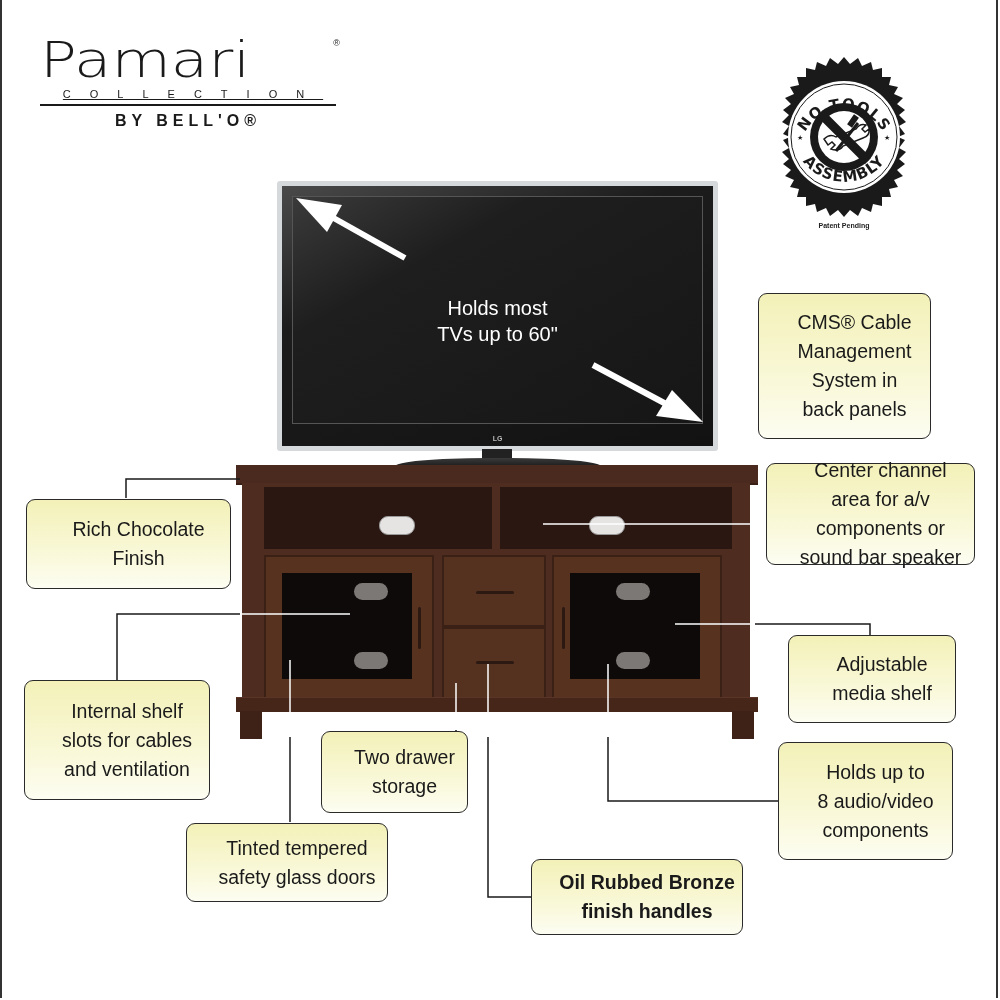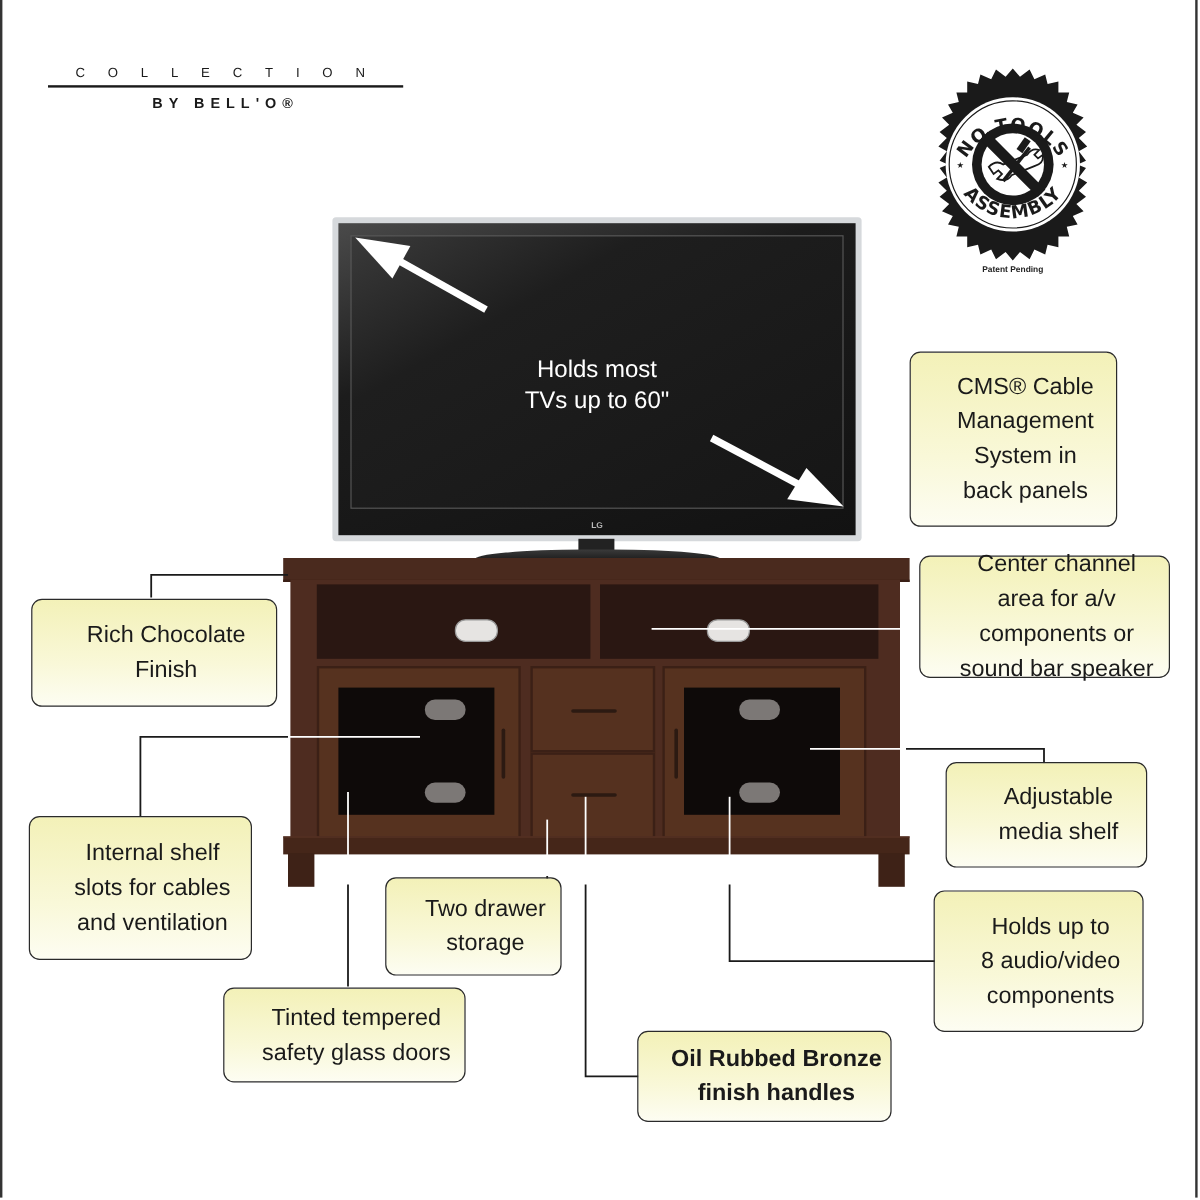--- a/index.html
+++ b/index.html
@@ -16,25 +16,25 @@
   
   .logo { position: absolute; left: 40px; top: 38px; width: 296px; text-align: center; }
   .logo-main {
     font-family: "DejaVu Sans", sans-serif; font-weight: 300;
     font-size: 50px; letter-spacing: 0px; color: #1a1a1a; line-height: 44px;
     transform: scaleX(1.22); transform-origin: left center; display: inline-block;
     text-align: left; width: 100%;
   }
   .logo-reg { position: absolute; right: -4px; top: 0; font-size: 9px; color:#1a1a1a; }
   .logo-sub {
-    font-size: 11px; letter-spacing: 19px; color: #1a1a1a; margin-top: 17px;
-    padding-left: 10px; white-space: nowrap;
+    font-size: 11px; letter-spacing: 19px; color: #1a1a1a; margin-top: 6px;
+    padding-left: 10px; white-space: nowrap; text-decoration: underline;
   }
   .logo-rule { height: 2px; background: #1a1a1a; margin: 4px 0 6px 0; }
-  .logo-by { font-size: 12px; font-weight: bold; letter-spacing: 5px; color: #1a1a1a; }
+  .logo-by { font-size: 16px; font-weight: bold; letter-spacing: 5px; color: #1a1a1a; }
 
   
   .badge { position: absolute; left: 764px; top: 52px; width: 160px; height: 180px; }
   .badge-patent {
     position: absolute; left: 0; top: 170px; width: 160px; text-align: center;
     font-size: 7px; font-weight: bold; color: #222;
   }
 
   
   .tv {
@@ -91,20 +91,24 @@
   .callout span { white-space: pre-line; }
 
   svg.lines { position: absolute; left: 0; top: 0; }
 </style>
 </head>
 <body>
 
 <div class="frame"></div>
 
 <div class="logo">
+  <div style="position:relative;">
+    <div class="logo-main">Pamari</div>
+    <span class="logo-reg">®</span>
+  </div>
   <div class="logo-sub">COLLECTION</div>
   <div class="logo-rule"></div>
   <div class="logo-by">BY BELL'O®</div>
 </div>
 
 <div class="badge">
   <svg width="160" height="170" viewBox="0 0 160 170">
     <defs>
       <path id="arcTop" d="M 38 88 A 44 44 0 0 1 122 88"></path>
       <path id="arcBot" d="M 30 92 A 52 52 0 0 0 130 92"></path>

